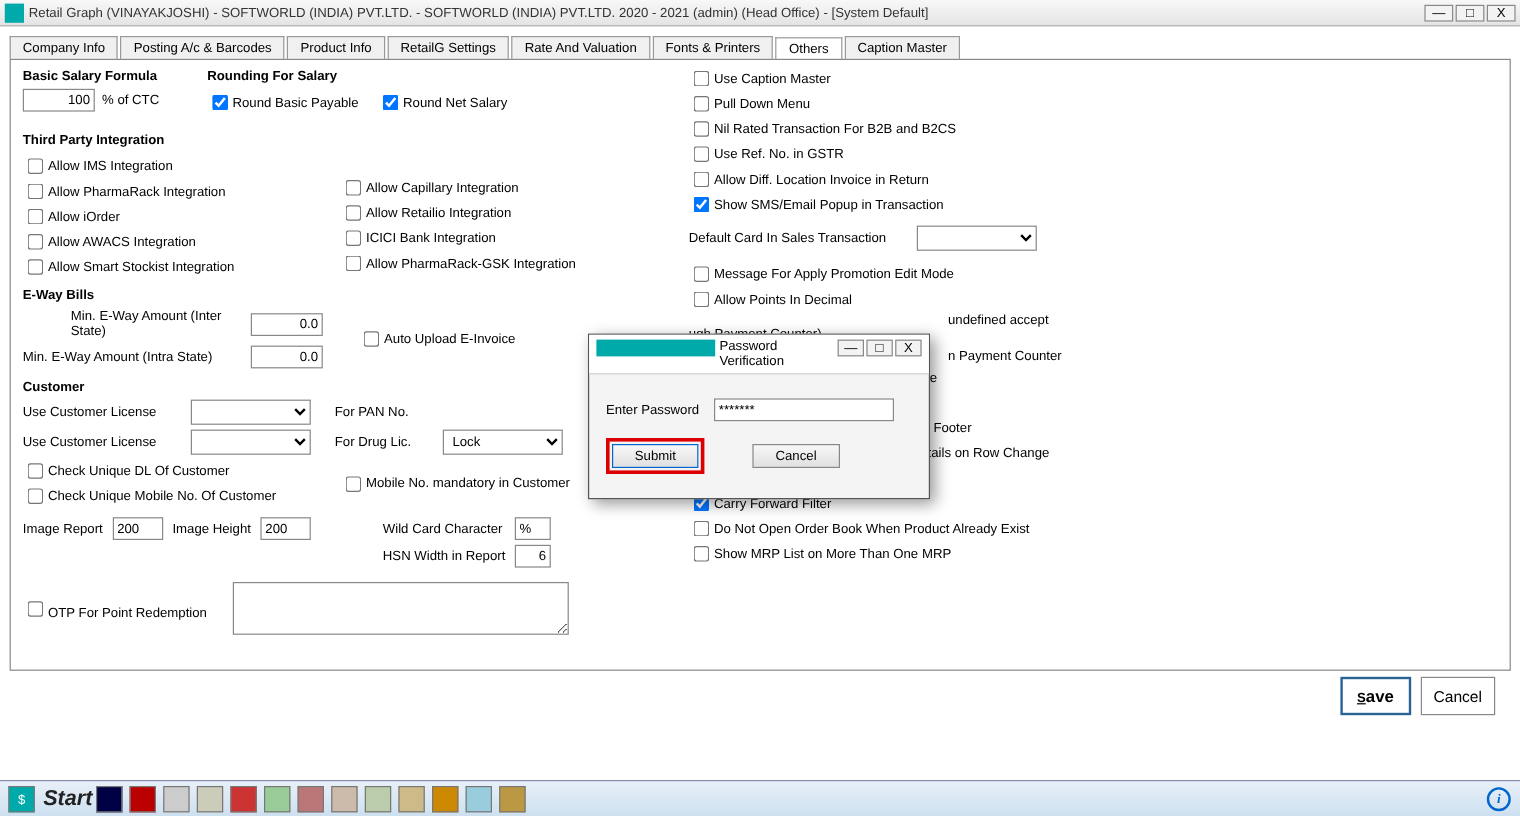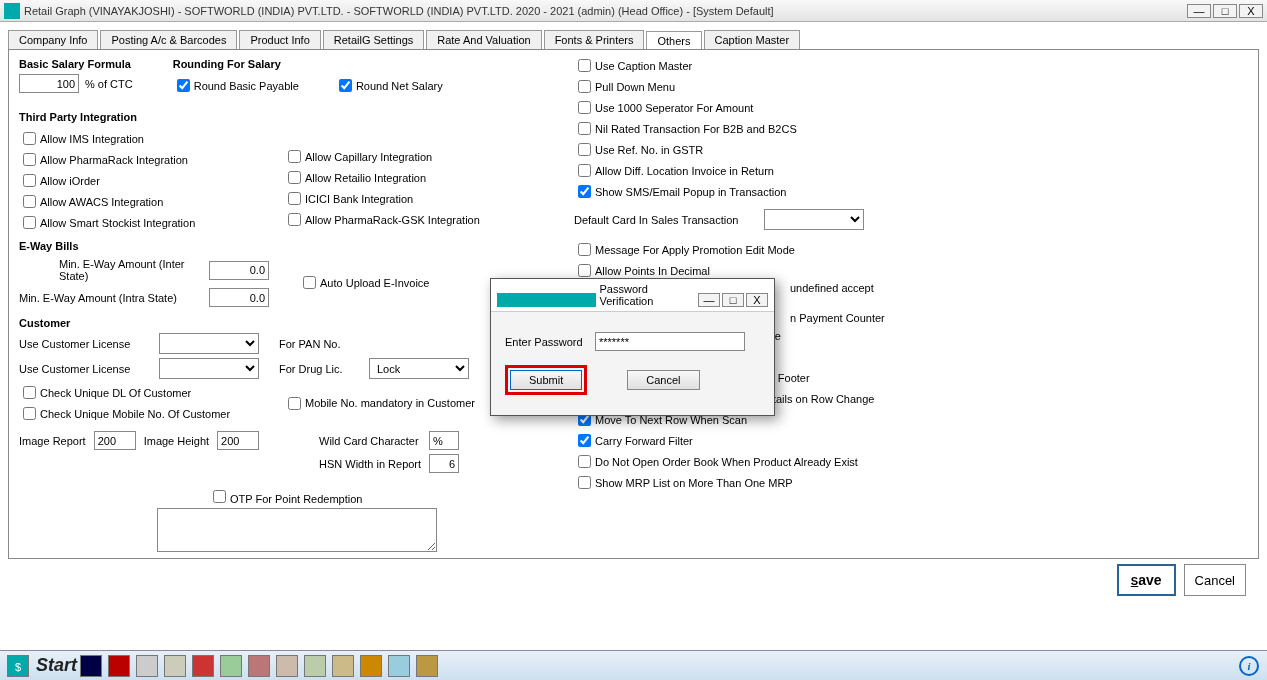--- a/index.html
+++ b/index.html
@@ -33,21 +33,21 @@
   .footer-btns { position: absolute; right: 12px; bottom: -38px; display:flex; gap:8px;}
   .big-btn { border: 2px solid #2a6496; padding: 6px 12px; font-size: 14px; font-weight: bold; background:#fff; }
   .big-btn2 { border: 1px solid #888; padding: 6px 10px; background:#fff; font-size:13px;}
   
   .taskbar { position: absolute; bottom: 0; left: 0; right: 0; height: 30px; background: linear-gradient(#e8f0f8,#cde0f0); border-top: 1px solid #88a; display: flex; align-items: center; padding: 0 4px; }
   .taskbar .start { font-weight: bold; font-size: 18px; font-style: italic; color: #222; margin-left:4px;}
   .taskbar .ticon { width: 22px; height: 22px; margin: 0 3px; border: 1px solid #777; background: #555; }
   .ticon.logo { background:#0aa; color:#fff; text-align:center; line-height:22px;}
   
   .modal { position: absolute; left: 490px; top: 278px; width: 285px; background: #f4f4f4; border: 1px solid #555; box-shadow: 4px 4px 12px rgba(0,0,0,0.4); z-index:100;}
-  .modal-title { background: #fff; border-bottom:1px solid #ccc; padding: 4px 6px; display:flex; align-items:flex-end;}
+  .modal-title { background: #fff; border-bottom:1px solid #ccc; padding: 4px 6px; display:flex; align-items:flex-start;}
   .modal-title span { flex:1; }
   .mwinbtns { display:flex; gap:2px;}
   .mwinbtn { width:22px; height:14px; border:1px solid #888; background:#f3f3f3; text-align:center; line-height:12px;}
   .modal-body { padding: 14px; }
   .modal-body .row { margin: 6px 0; }
   .mbtn { border:1px solid #888; background: linear-gradient(#f8f8f8,#e0e0e0); padding: 3px 18px;}
   .submit-hi { border: 3px solid #d00; padding: 2px; display:inline-block;}
   
   .info-icon { position:absolute; right:8px; bottom:4px; width:20px; height:20px; border-radius:50%; border:2px solid #06c; color:#06c; text-align:center; line-height:16px; font-weight:bold; font-style:italic; font-family:Georgia,serif;}
 </style>
@@ -80,21 +80,21 @@
     <div style="display:flex; gap:40px;">
       <div>
         <div class="grp-title">Basic Salary Formula</div>
         <div class="row">
           <input class="txt" style="width: 60px; text-align: right;" value="100">
           <span style="margin-left:6px;">% of CTC</span>
         </div>
       </div>
       <div>
         <div class="grp-title">Rounding For Salary</div>
-        <div style="display:flex; gap:36px;">
+        <div style="display:flex; gap:16px;">
           <label class="chk">
               <input type="checkbox" checked="" style="">
               <span>Round Basic Payable</span>
             </label>
           <label class="chk">
               <input type="checkbox" checked="" style="">
               <span>Round Net Salary</span>
             </label>
         </div>
       </div>
@@ -206,38 +206,34 @@
             <label style="width:110px;">Wild Card Character</label>
             <input class="txt" style="width: 30px;" value="%">
           </div>
         <div class="row" style="margin-top:4px;">
             <label style="width:110px;">HSN Width in Report</label>
             <input class="txt" style="width: 30px; text-align: right;" value="6">
           </div>
       </div>
     </div>
 
-    <div class="row" style="margin-top:10px;flex-direction:column;">
+    <div class="row" style="margin-top:10px;">
       <label class="chk" style="width:175px;"><input type="checkbox" style=""><span>OTP For Point Redemption</span></label>
       <textarea class="txt" style="width: 280px; height: 44px;"></textarea>
     </div>
   </div>
 
   <div class="right">
     <label class="chk">
         <input type="checkbox" style="">
         <span>Use Caption Master</span>
       </label>
     <label class="chk">
         <input type="checkbox" style="">
         <span>Pull Down Menu</span>
-      </label>
-    <label class="chk">
-        <input type="checkbox" style="">
-        <span>Use 1000 Seperator For Amount</span>
       </label>
     <label class="chk">
         <input type="checkbox" style="">
         <span>Nil Rated Transaction For B2B and B2CS</span>
       </label>
     <label class="chk">
         <input type="checkbox" style="">
         <span>Use Ref. No. in GSTR</span>
       </label>
     <label class="chk">

